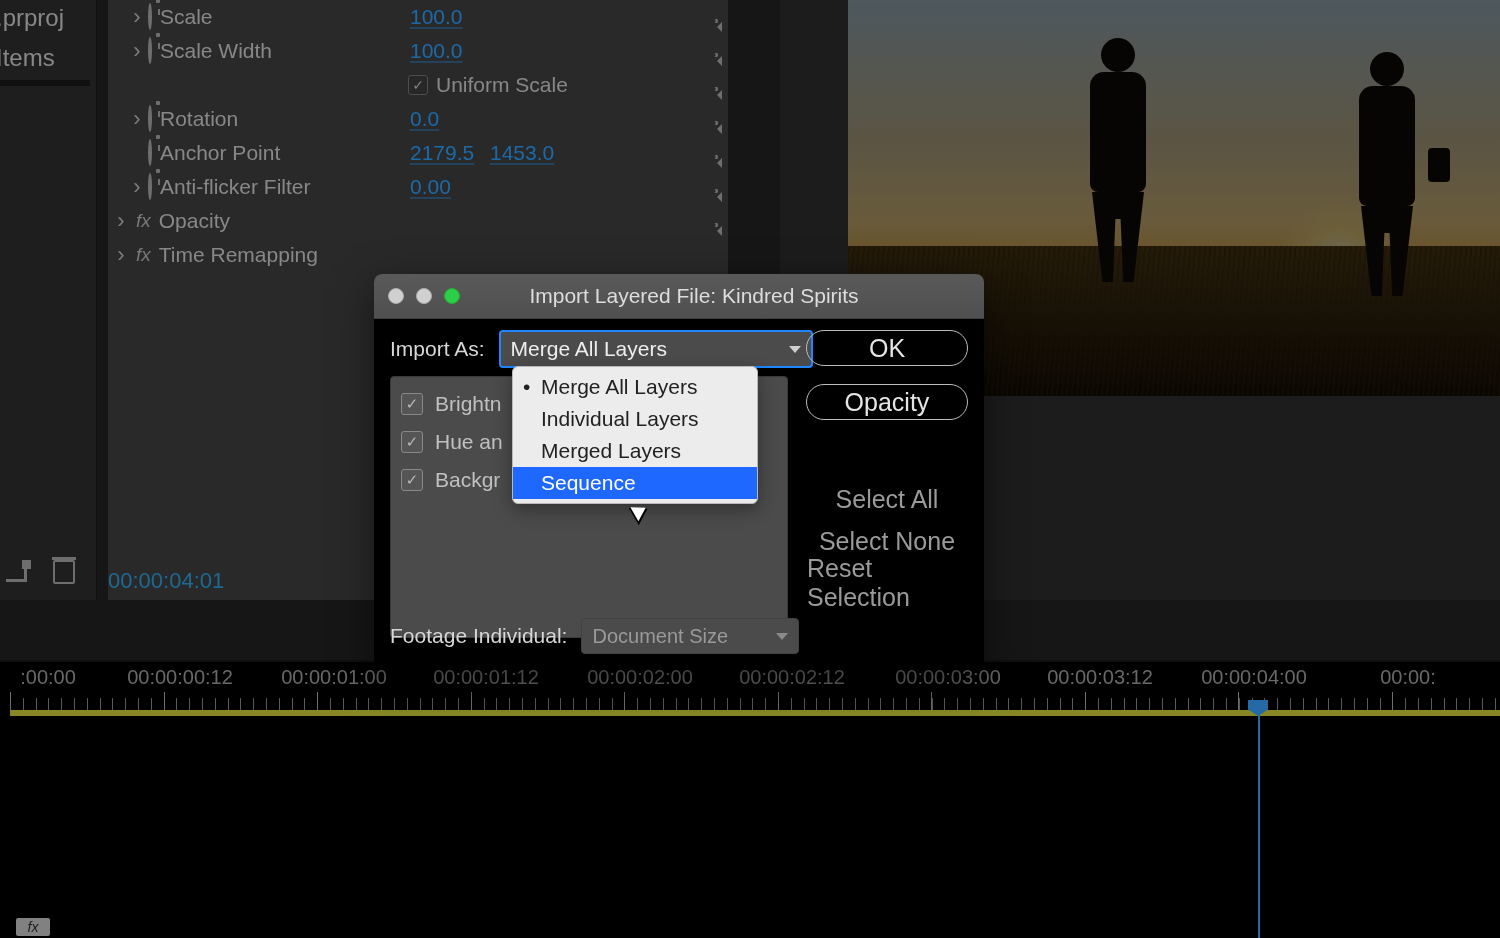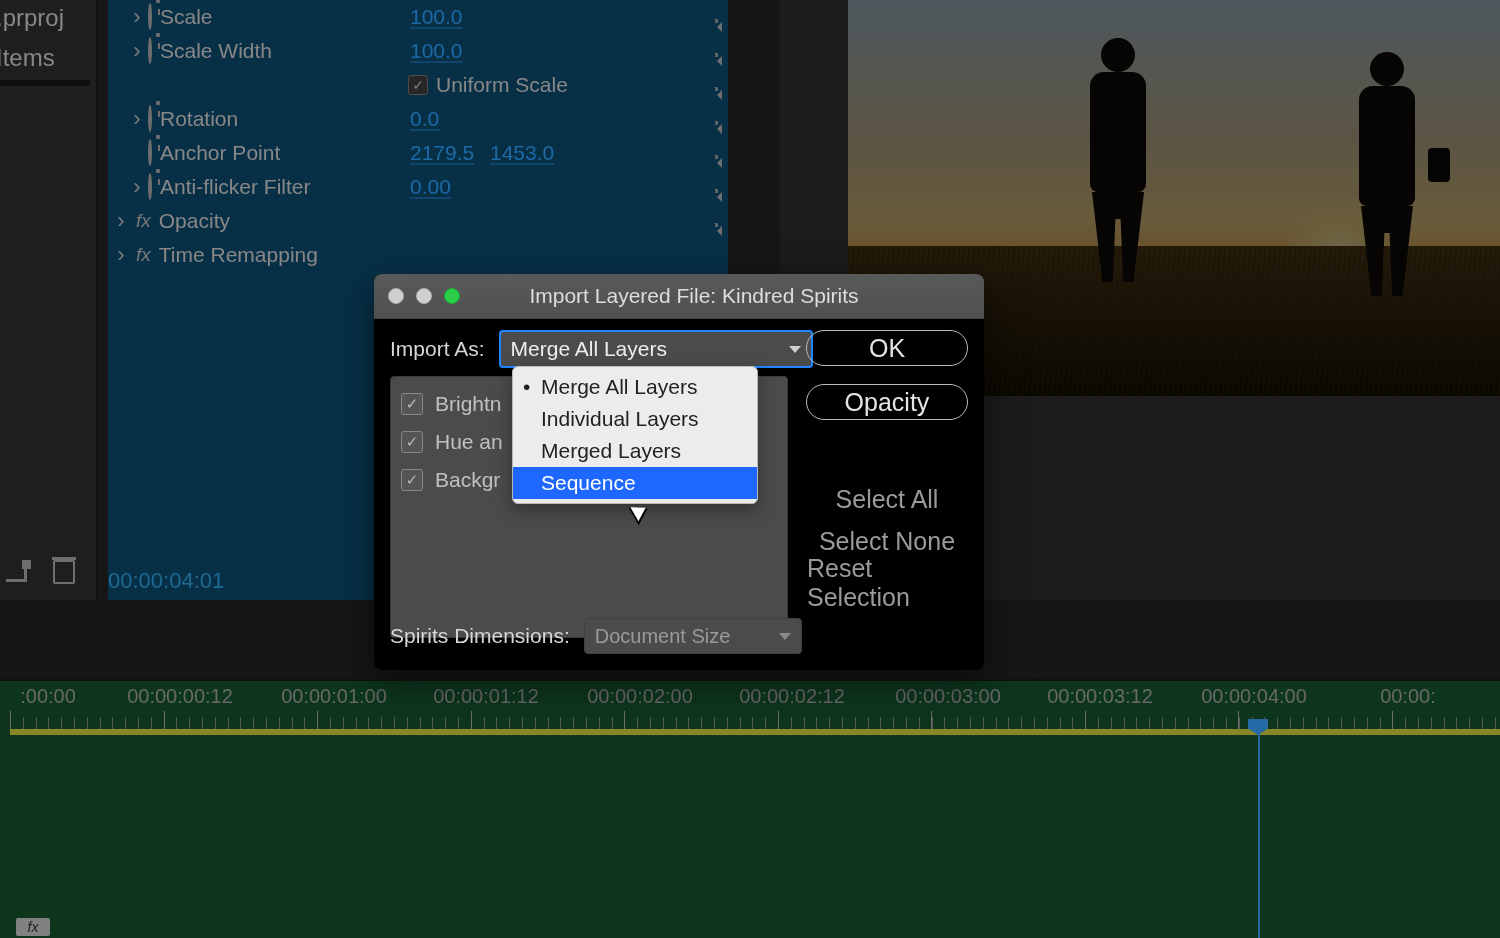--- a/index.html
+++ b/index.html
@@ -3,21 +3,21 @@
 <meta charset="utf-8">
 <style>
   html,body{margin:0;padding:0;width:1500px;height:938px;background:#232323;font-family:"Helvetica Neue",Arial,sans-serif;color:#d7d7d7;overflow:hidden;font-size:21px;}
   .overlay{position:absolute;inset:0;background:rgba(0,0,0,.35);pointer-events:none;z-index:40;}
   
   .project-panel{position:absolute;left:0;top:0;width:96px;height:600px;background:#2f2f2f;border-right:1px solid #1a1a1a;}
   .project-text{position:absolute;left:-4px;font-size:24px;color:#cfcfcf;}
   .tab-underline{position:absolute;left:0;top:80px;width:90px;height:6px;background:#1a1a1a;}
   .proj-bottom-icons{position:absolute;left:6px;bottom:16px;display:flex;gap:26px;align-items:center;}
   
-  .effect-controls{position:absolute;left:108px;top:0;width:620px;height:600px;background:#0c4a6e;}
+  .effect-controls{position:absolute;left:108px;top:0;width:620px;height:600px;background:#404040;}
   .ec-body{position:absolute;left:0;right:0;top:0;bottom:0;overflow:hidden;}
   .prop-row{display:flex;align-items:center;height:34px;position:relative;}
   .prop-row .twirl{width:14px;text-align:center;color:#bfbfbf;margin-left:22px;}
   .prop-row .stop{margin-left:4px;}
   .prop-row .label{margin-left:8px;color:#cfcfcf;font-size:21px;}
   .prop-row .val{position:absolute;color:#2da1ff;text-decoration:underline;text-underline-offset:3px;text-decoration-color:rgba(45,161,255,.4);font-size:21px;}
   .prop-row .reset{position:absolute;right:16px;}
   .group-row{display:flex;align-items:center;height:34px;}
   .group-row .twirl{margin-left:6px;width:14px;text-align:center;color:#bfbfbf;}
   .group-row .fx{margin-left:8px;font-style:italic;color:#b8b8b8;font-size:19px;}
@@ -60,21 +60,21 @@
   .mon-scrub .track{position:absolute;left:0;right:0;top:4px;height:2px;background:#6a6a6a;}
   .mon-scrub .dot{position:absolute;top:0;width:4px;height:10px;background:#6a6a6a;}
   .mon-btns{position:absolute;right:40px;top:112px;display:flex;gap:30px;align-items:center;}
   .export-ico{width:24px;height:22px;position:relative;}
   .export-ico::before{content:"";position:absolute;left:0;bottom:0;width:24px;height:10px;border:2.5px solid #cfcfcf;border-top:none;}
   .export-ico::after{content:"";position:absolute;left:8px;top:-2px;border:6px solid transparent;border-bottom-color:#cfcfcf;transform:translateY(-2px);}
   .camera-ico{width:26px;height:20px;background:#cfcfcf;border-radius:3px;position:relative;}
   .camera-ico::before{content:"";position:absolute;left:8px;top:5px;width:10px;height:10px;border-radius:50%;background:#2b2b2b;}
   .camera-ico::after{content:"";position:absolute;left:6px;top:-4px;width:10px;height:5px;background:#cfcfcf;border-radius:2px 2px 0 0;}
   
-  .timeline{position:absolute;left:0;right:0;top:660px;bottom:0;background:#14532d;margin-top:19px;}
+  .timeline{position:absolute;left:0;right:0;top:660px;bottom:0;background:#000000;}
   .timeline .bar{position:absolute;left:0;right:0;top:0;height:2px;background:#1a1a1a;}
   .ruler{position:absolute;left:10px;right:0;top:6px;height:50px;}
   .ruler .tc{position:absolute;top:0;color:#a0a0a0;font-size:20px;transform:translateX(-50%);}
   .ticks{position:absolute;left:10px;right:0;top:38px;height:14px;background:repeating-linear-gradient(to right,#888 0 1px,transparent 1px 12.8px);} 
   .ticks-lg{position:absolute;left:10px;right:0;top:32px;height:20px;background:repeating-linear-gradient(to right,#aaa 0 1px,transparent 1px 153.5px);} 
   .tl-top{position:absolute;left:10px;right:0;top:50px;height:6px;background:#cfd23a;}
   .playhead{position:absolute;top:40px;width:20px;height:16px;background:#3aa4ff;clip-path:polygon(0 0,100% 0,100% 60%,50% 100%,0 60%);}
   .playline{position:absolute;top:52px;bottom:0;width:2px;background:#3aa4ff;}
   .fx-badge{position:absolute;left:16px;bottom:2px;width:34px;height:18px;background:#c7c7c7;border-radius:2px;color:#333;font-style:italic;font-size:14px;display:flex;align-items:center;justify-content:center;}
   
@@ -273,20 +273,20 @@
     <div class="right-btns">
       <div class="btn">OK</div>
       <div class="btn cancel">Opacity</div>
       <div class="spacer"></div>
       <div class="btn disabled">Select All</div>
       <div class="btn disabled">Select None</div>
       <div class="btn disabled">Reset Selection</div>
     </div>
 
     <div class="footage-row">
-      <span class="lbl">Spirits Dimensions:</span>
+      <span class="lbl">Footage Individual:</span>
       <div class="dd2">
         <span>Document Size</span>
         <span class="chev-d" style="border-top-color:#8a8a8a"></span>
       </div>
     </div>
   </div>
 </div>
 
 </body></html>

